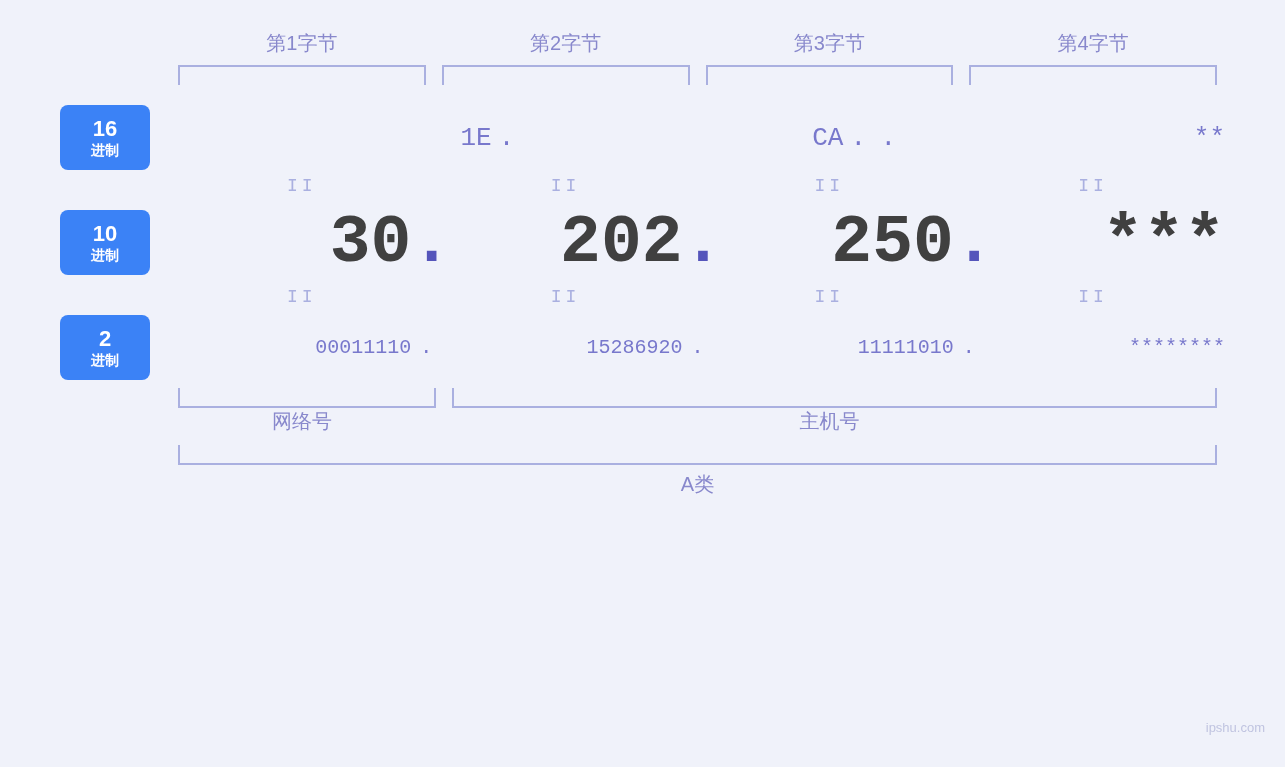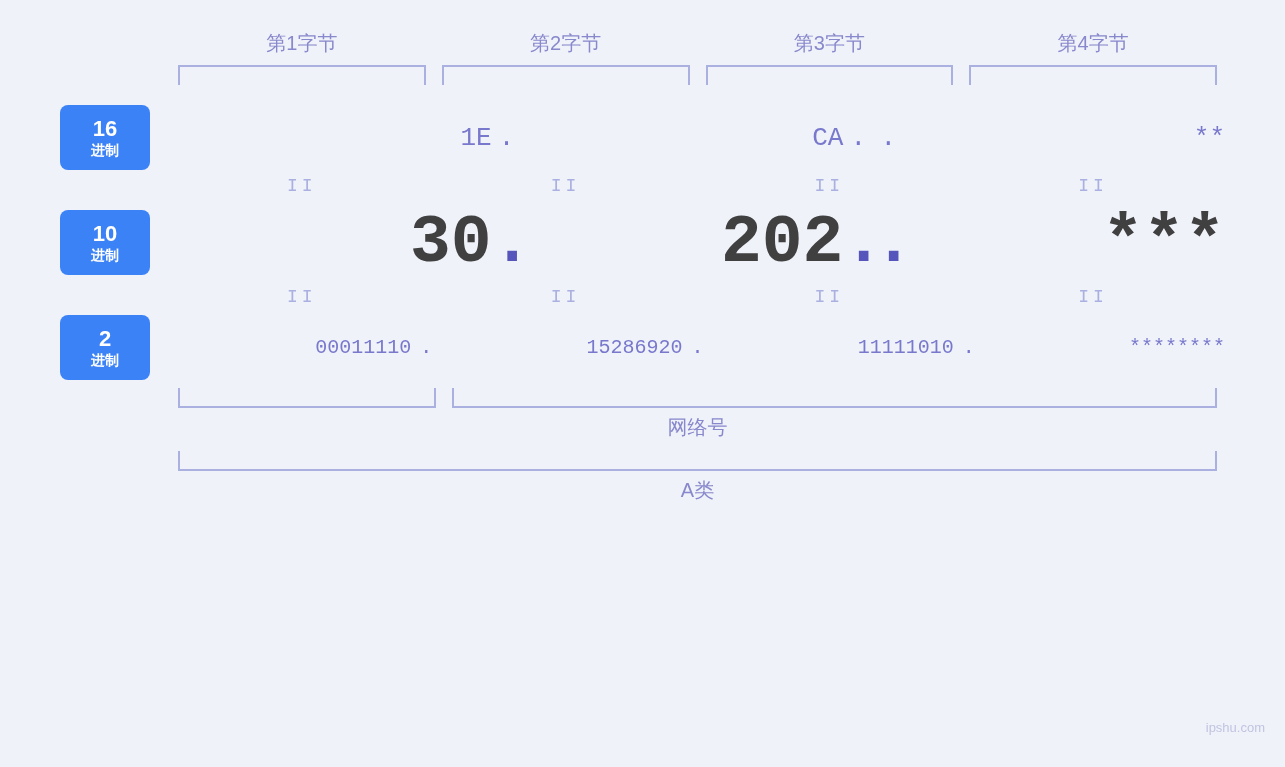--- a/index.html
+++ b/index.html
@@ -176,21 +176,20 @@
       border: 2px solid #aab0e0;
       border-top: none;
       margin: 0 8px;
     }
 
     
     .net-host-label-row {
       display: flex;
       width: 100%;
       padding-left: 110px;
-      margin-top: 6px;
     }
 
     .net-label {
       flex: 1;
       text-align: center;
       color: #8888cc;
       font-family: Arial, sans-serif;
       font-size: 20px;
     }
 
@@ -288,20 +287,21 @@
   <div class="row decimal-row" style="margin-top:4px;">
     <div class="label-badge">
       <span class="num">10</span>
       <span class="unit">进制</span>
     </div>
     <div class="values-row">
       <div class="byte-value">30</div>
       <div class="dot-sep">.</div>
       <div class="byte-value">202</div>
       <div class="dot-sep">.</div>
+      <div class="byte-value">250</div>
       <div class="dot-sep">.</div>
       <div class="byte-value">***</div>
     </div>
   </div>
 
   <div class="equals-row" style="margin-top:6px;">
     <div class="eq-sign">II</div>
     <div class="eq-sign">II</div>
     <div class="eq-sign">II</div>
     <div class="eq-sign">II</div>
@@ -323,20 +323,21 @@
     </div>
   </div>
 
   <div class="bottom-bracket-row" style="margin-top:8px;">
     <div class="net-bracket"></div>
     <div class="host-bracket" style="flex:3;"></div>
   </div>
 
   <div class="net-host-label-row">
     <div class="net-label">网络号</div>
+    <div class="host-label" style="flex:3;">主机号</div>
   </div>
 
   <div class="class-bracket-row" style="margin-top:10px;">
     <div class="class-bracket"></div>
   </div>
 
   <div class="class-label-row">
     <div class="class-label">A类</div>
   </div>
 

